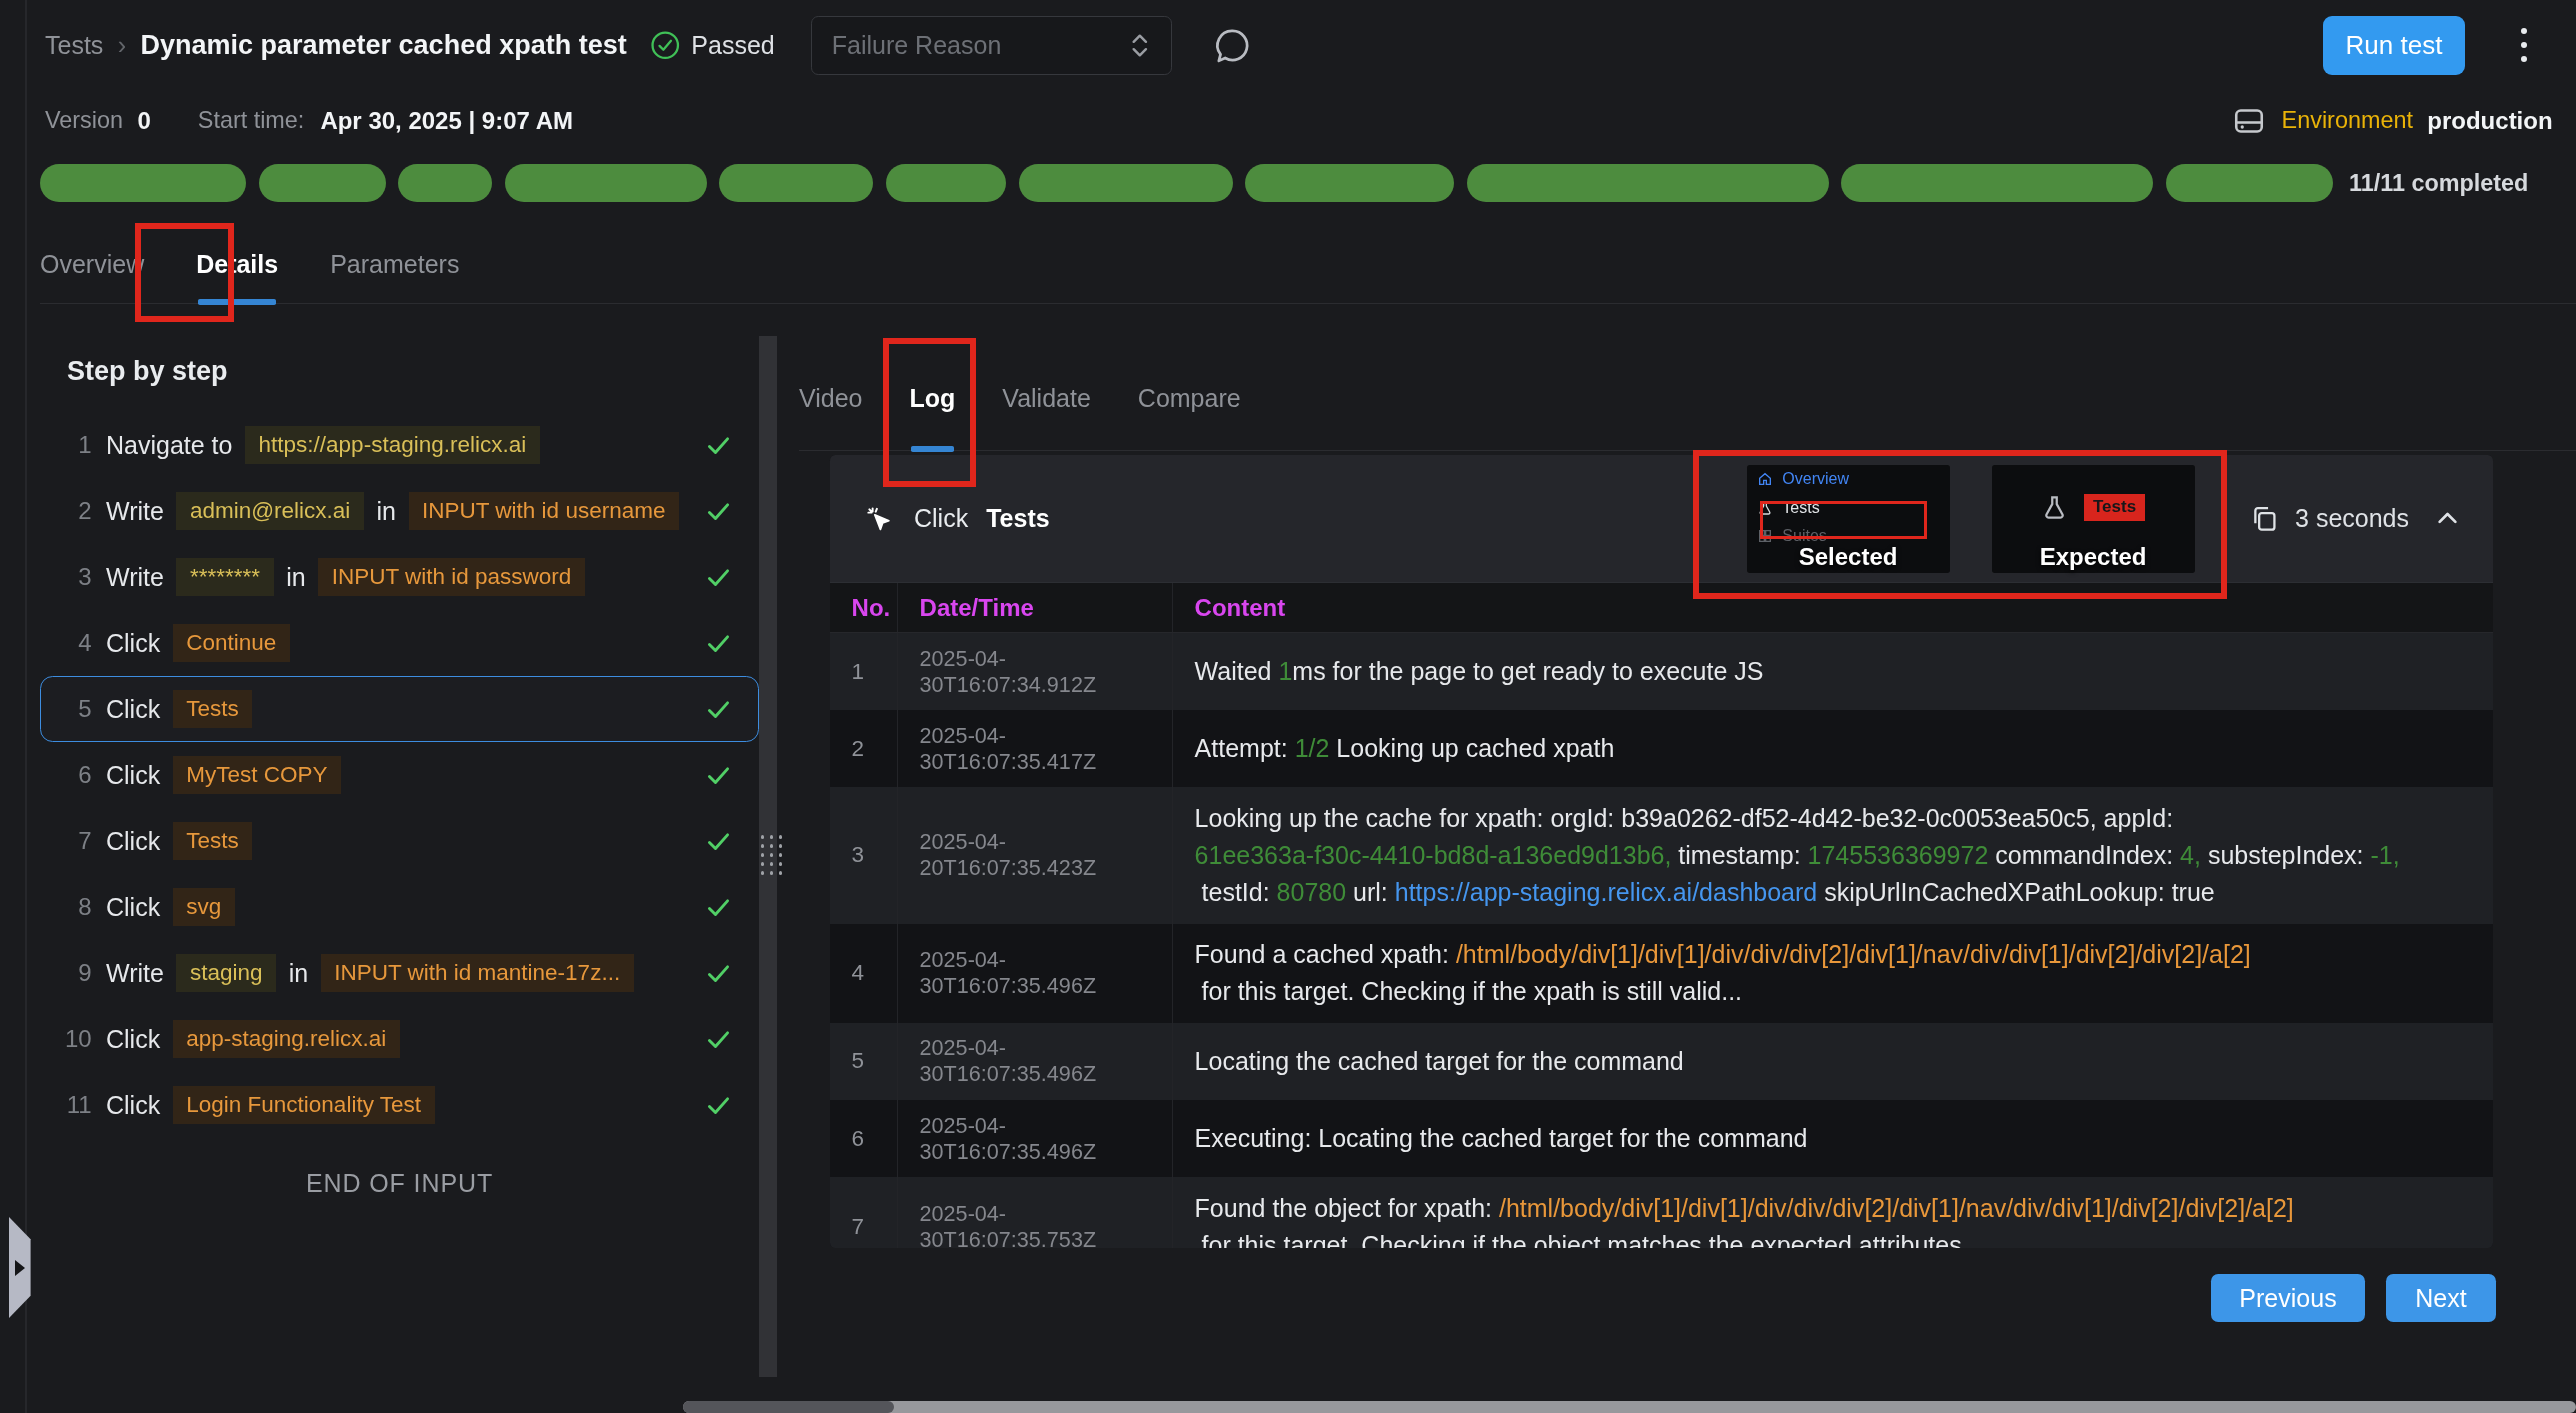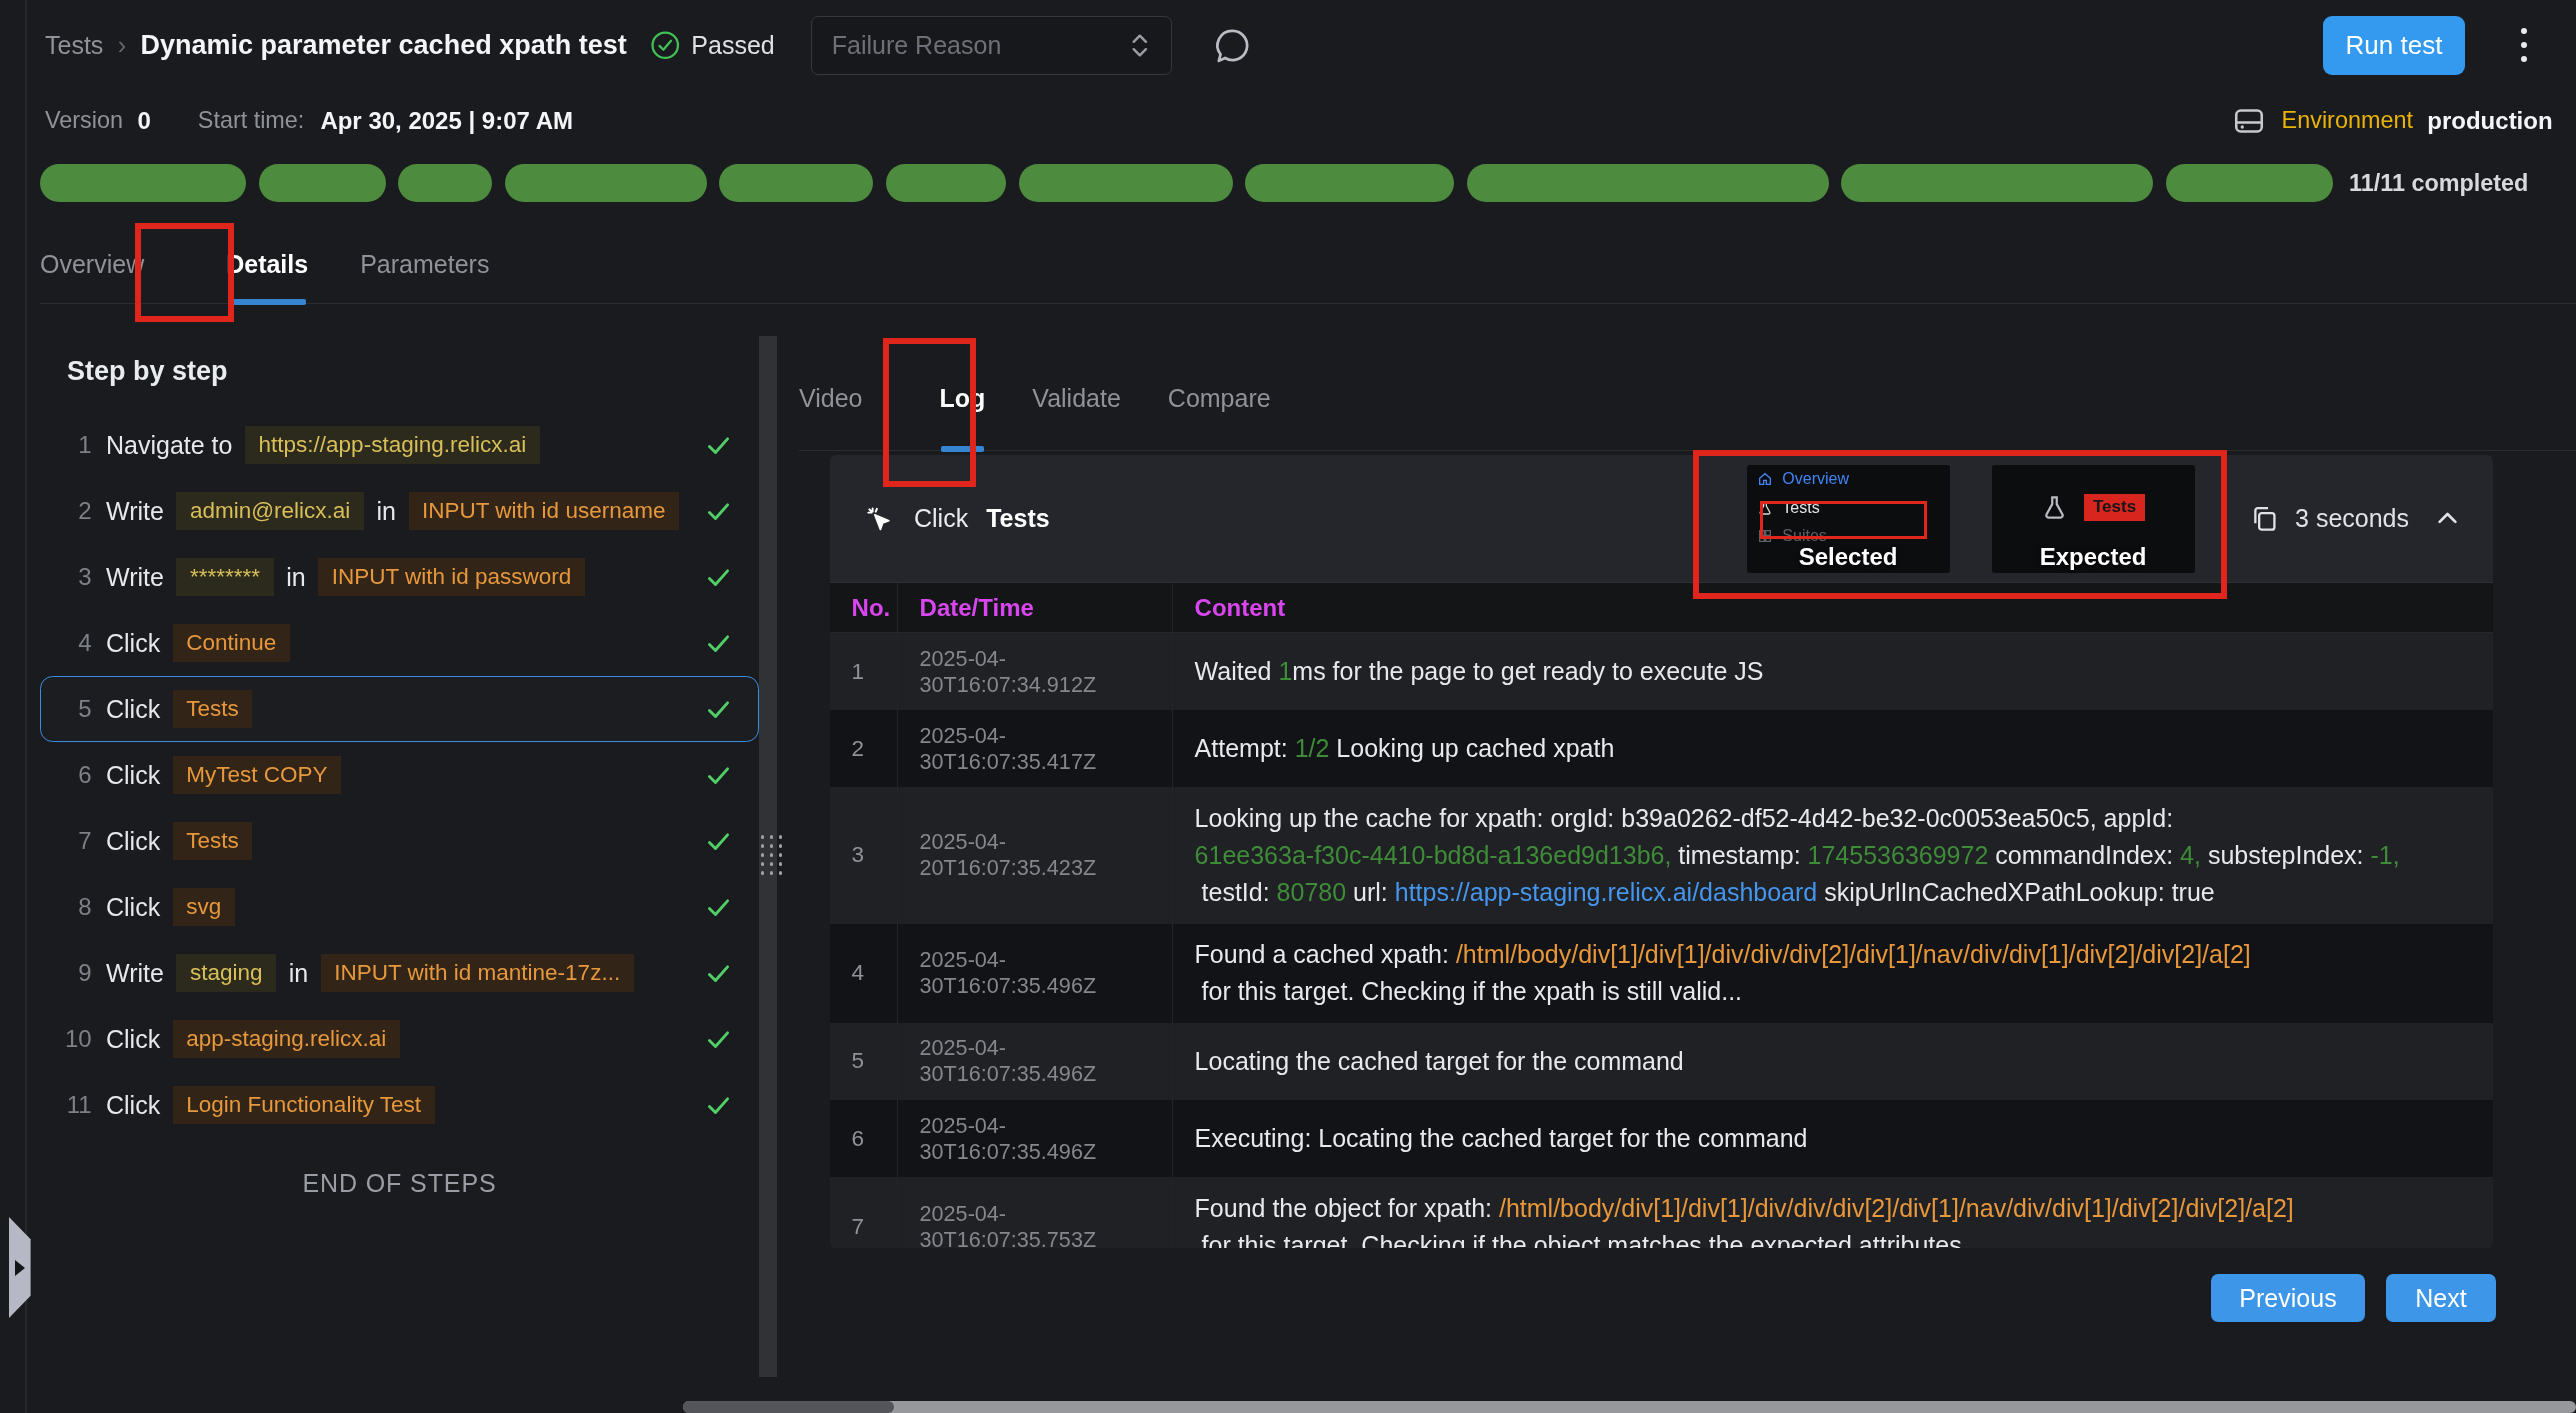--- a/index.html
+++ b/index.html
@@ -43,21 +43,21 @@
   
   .progress-row { position:absolute; left:40px; top:163px; right:18px; height:40px; display:flex; align-items:center; }
   .progress-bar { display:flex; gap:12.6px; align-items:center; }
   .seg { height:38px; border-radius:19px; }
   .completed { margin-left:16px; font-size:23.4px; font-weight:700; color:#d6d9dd; white-space:nowrap; }
 
   
   .tabsbar { position:absolute; left:40px; top:226px; right:0; height:78px; border-bottom:1.8px solid #2b2c30;
     display:flex; align-items:center; gap:52px; }
   .tab { position:relative; font-size:25px; color:#8f9298; height:100%; display:flex; align-items:center; cursor:pointer; }
-  .tab.active { color:#ffffff; font-weight:600;margin-left:30px; }
+  .tab.active { color:#ffffff; font-weight:600; }
   .tab.active::after { content:''; position:absolute; left:1.8px; right:1.8px; bottom:-1.8px; height:6.3px; background:#3585d3; border-radius:1.8px; }
 
   
   .annotation { position:absolute; border:6.3px solid #e0261c; pointer-events:none; z-index:40; }
 
   
   .steps-panel { position:absolute; left:40px; top:340px; width:719px; }
   .steps-title { font-size:27px; font-weight:700; color:#e9ecef; margin:16px 0 25px 27px; }
   .step-row { position:relative; height:66px; display:flex; align-items:center; padding:0 25px 0 0; border:1.8px solid transparent; border-radius:12.6px; }
   .step-row.selected { border-color:#3d8de0; background:#1c1d21; }
@@ -324,21 +324,21 @@
           <span class="step-num">11</span>
           <span class="step-action">Click</span>
           <span class="badge target">Login Functionality Test</span>
           <span class="step-check">
             <svg width="29" height="29" viewBox="0 0 24 24">
               <path d="M4.5 12.8l5 5 10-11.3" fill="none" stroke="#51cf66" stroke-width="2.4" stroke-linecap="round" stroke-linejoin="round"></path>
             </svg>
           </span>
         </div>
       </div>
-    <div class="end-of-steps">END OF STEPS</div>
+    <div class="end-of-steps">END OF INPUT</div>
   </div>
 
   <div class="vresizer">
     <div class="dots">
       <i></i>
         <i></i>
         <i></i>
         <i></i>
         <i></i>
         <i></i>

